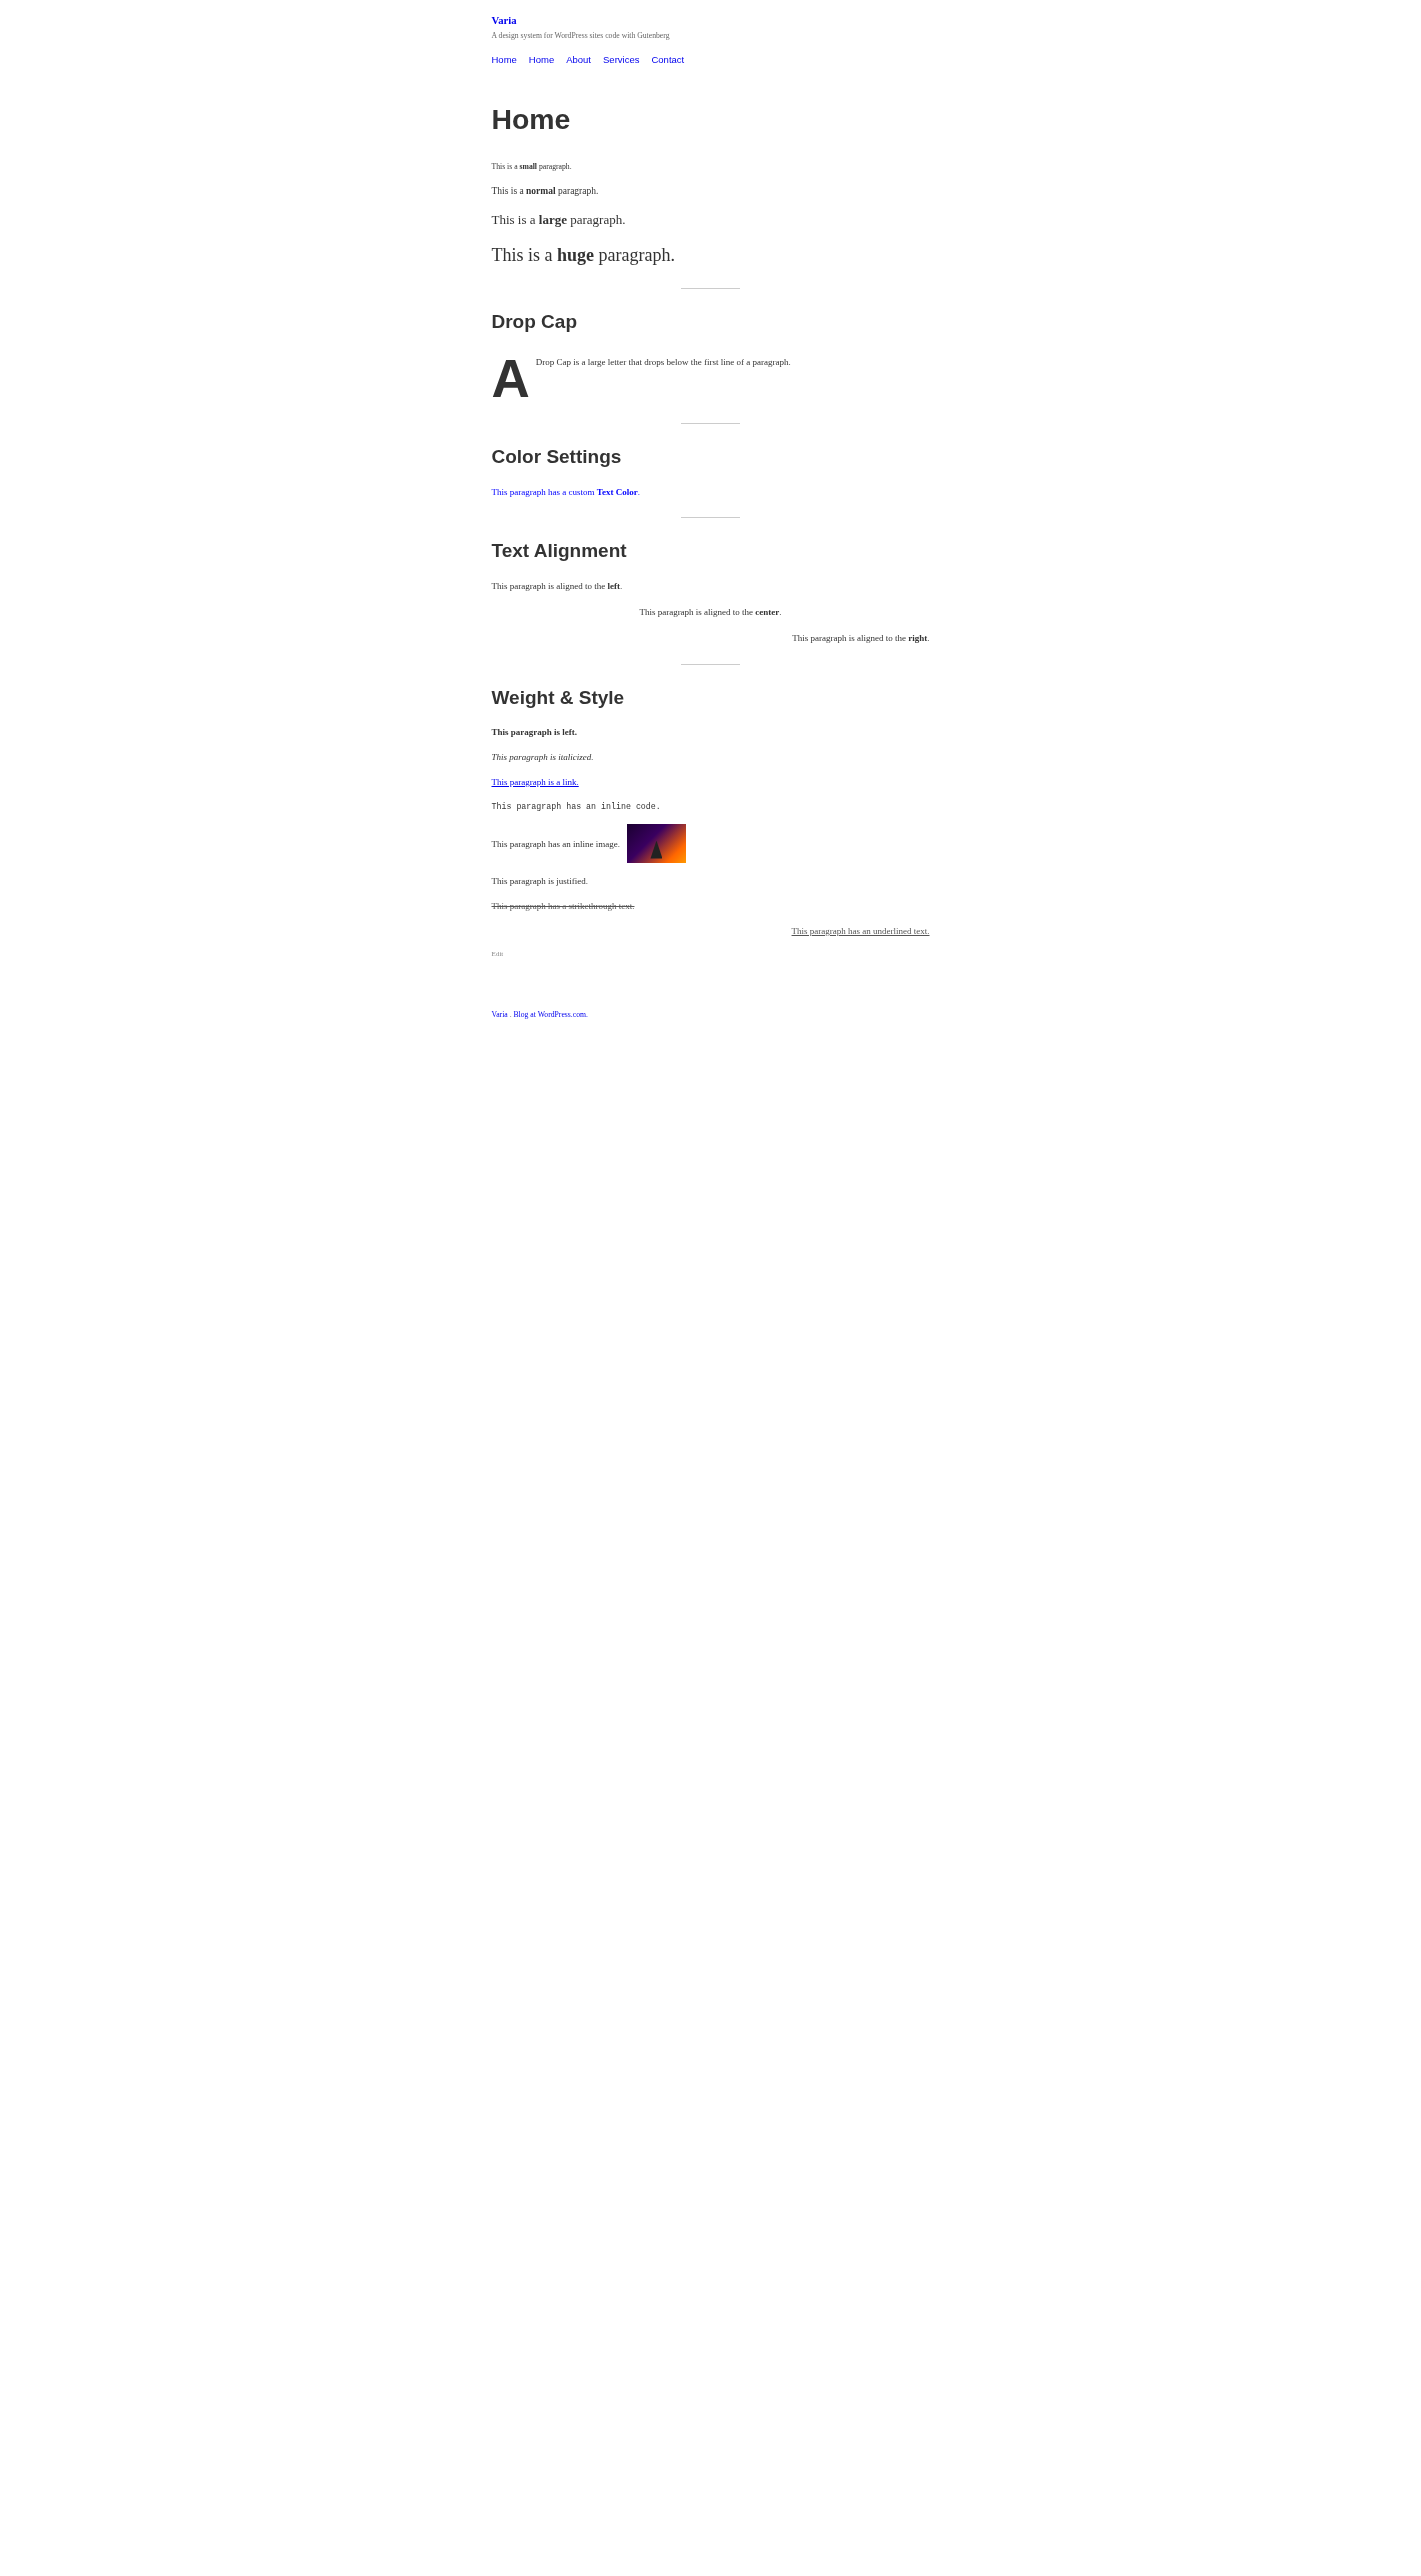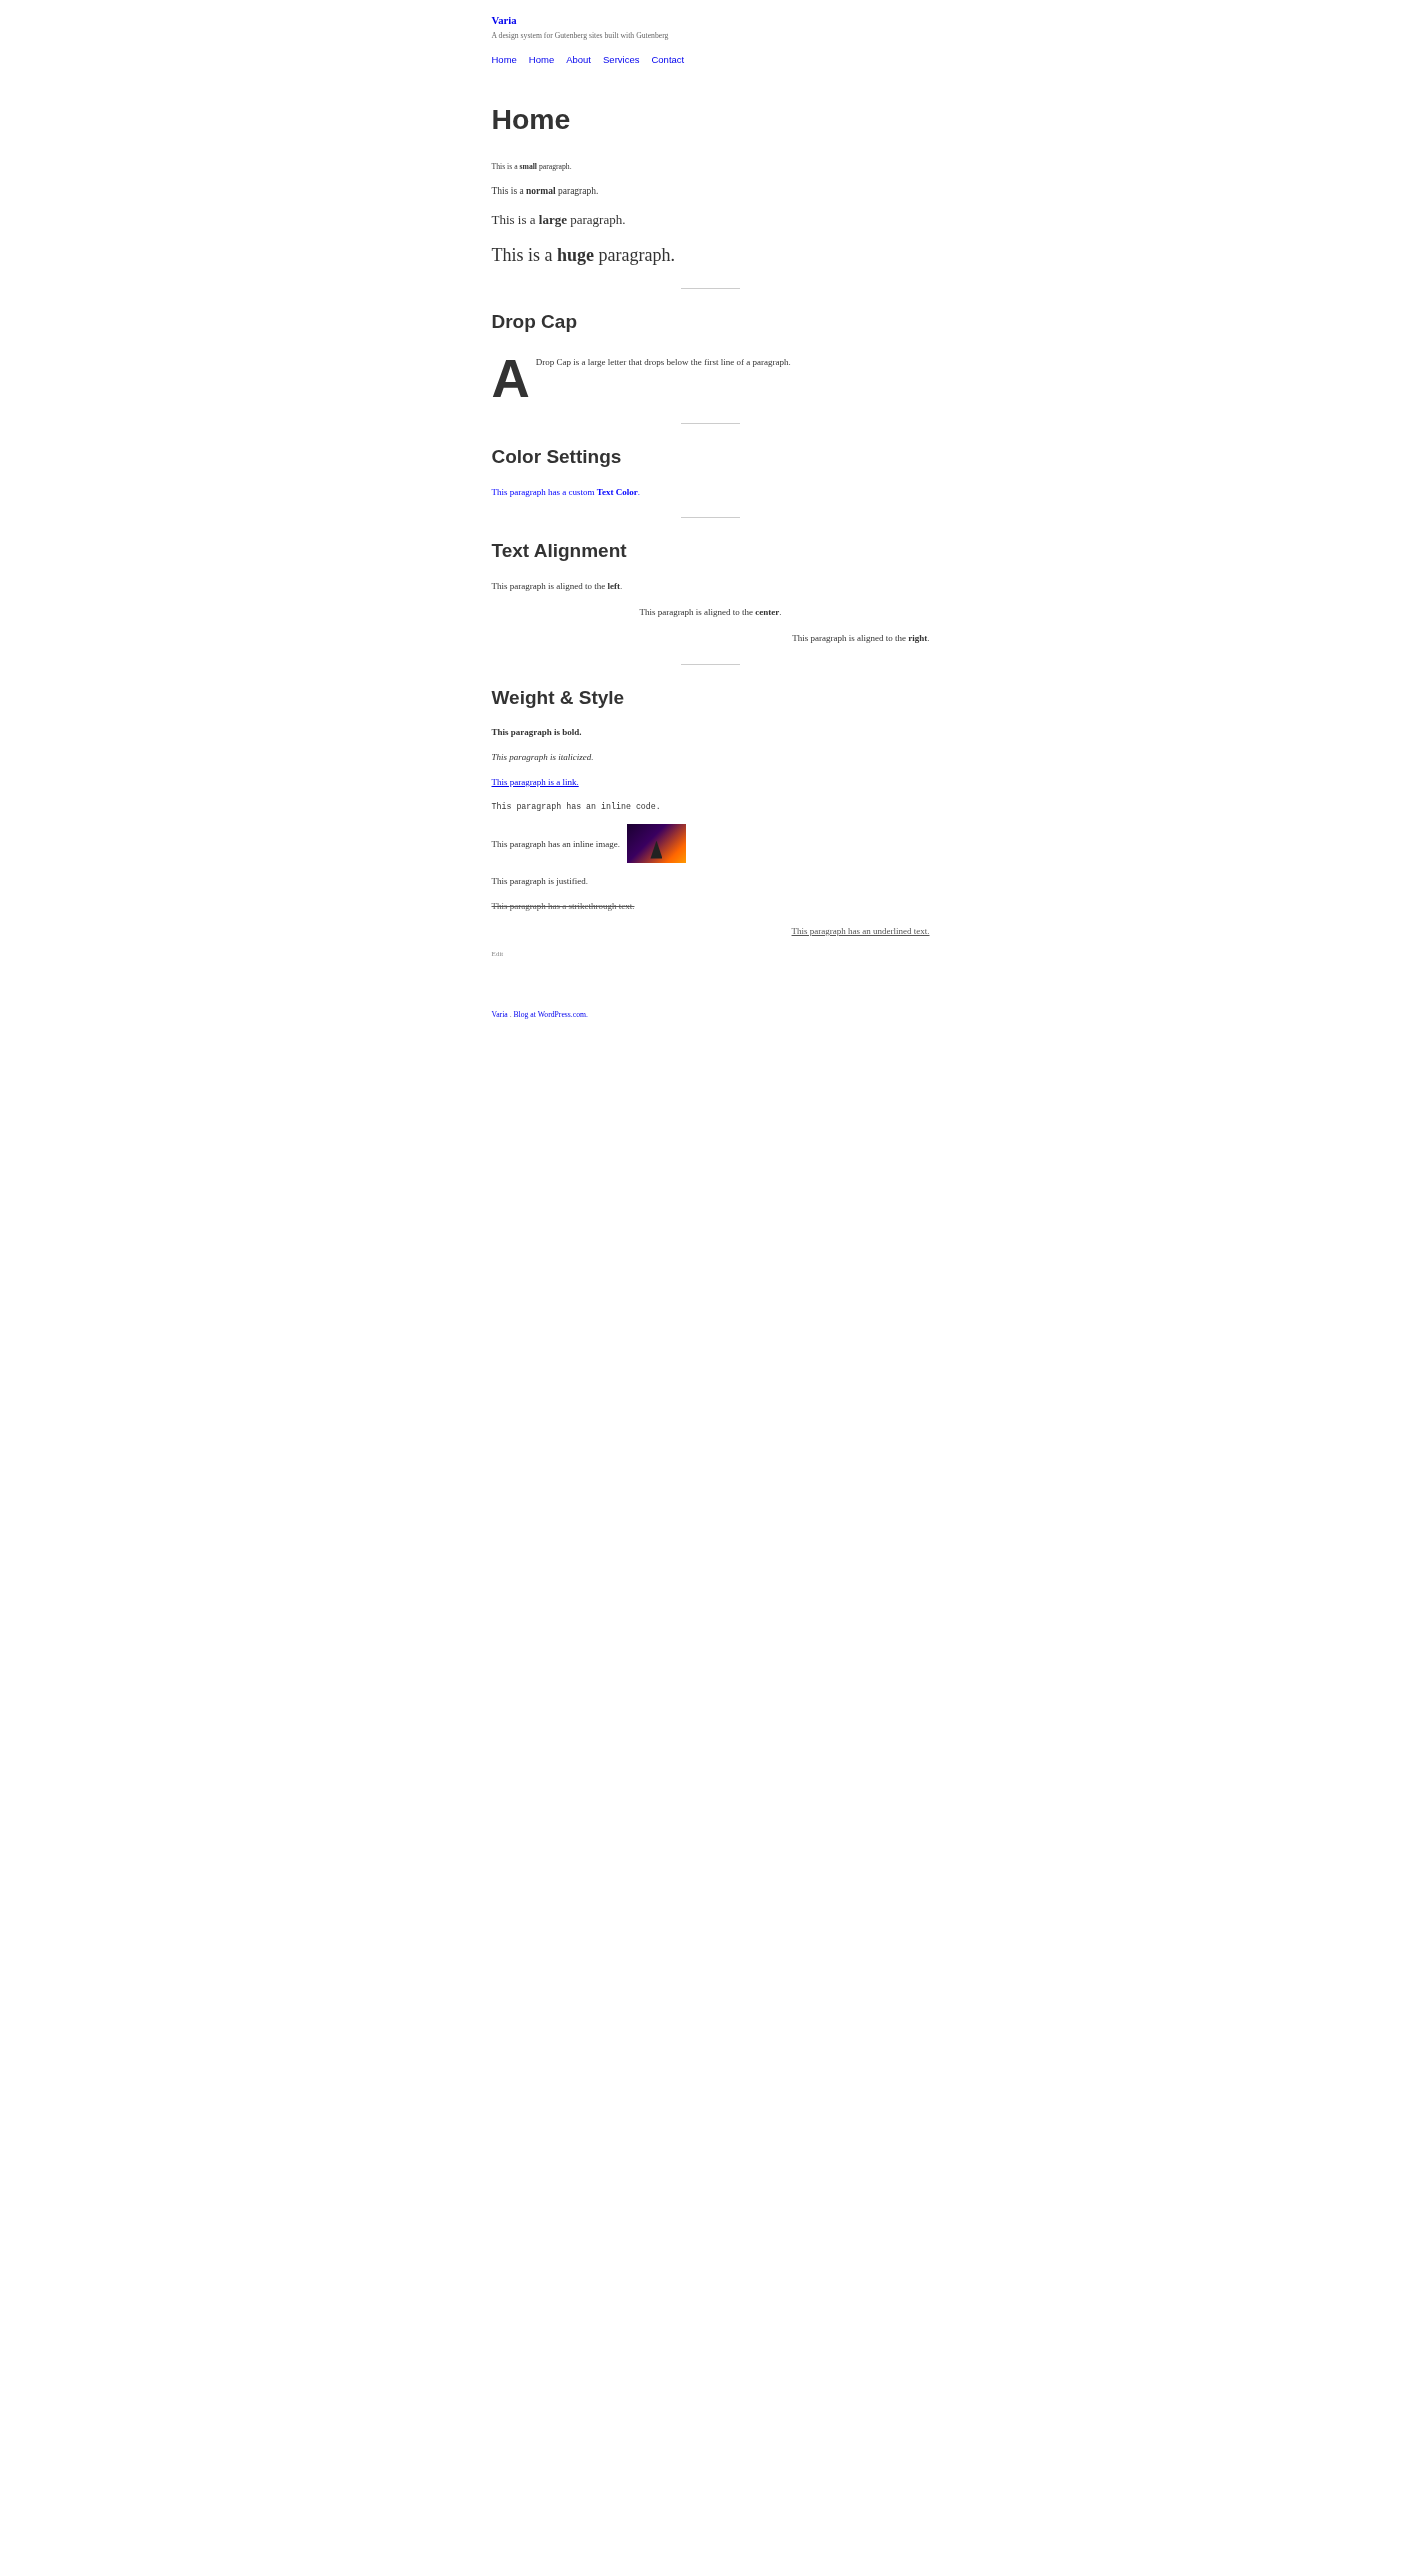--- a/index.html
+++ b/index.html
@@ -166,21 +166,21 @@
     }
   </style>
 </head>
 <body>
 
 <div class="site-wrapper">
   <header class="site-header">
     <div class="site-title">
       <a href="#">Varia</a>
     </div>
-    <div class="site-description">A design system for Gutenberg sites built with Gutenberg</div>
+    <div class="site-description">A design system for WordPress sites code with Gutenberg</div>
     <nav class="site-nav">
       <a href="#">Home</a>
       <a href="#">Home</a>
       <a href="#">About</a>
       <a href="#">Services</a>
       <a href="#">Contact</a>
     </nav>
   </header>
 
   <main class="main-content">
@@ -235,21 +235,21 @@
         This paragraph is aligned to the <strong>right</strong>.
       </p>
     </div>
 
     <hr class="divider">
 
     <div class="section">
       <h2 class="section-title">Weight &amp; Style</h2>
 
       <p class="para-bold">
-        <strong>This paragraph is bold.</strong>
+        <strong>This paragraph is left.</strong>
       </p>
 
       <p class="para-italic">
         <em>This paragraph is italicized.</em>
       </p>
 
       <p class="para-link">
         <a href="#">This paragraph is a link.</a>
       </p>
 

